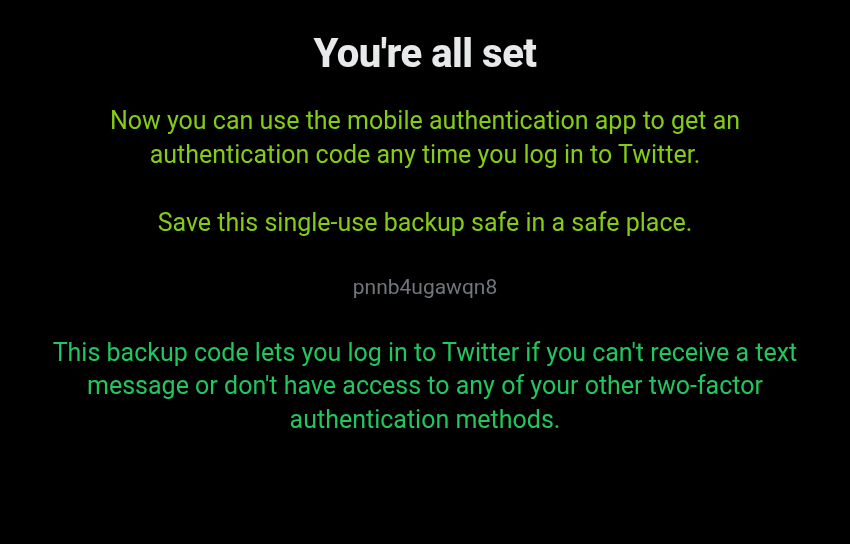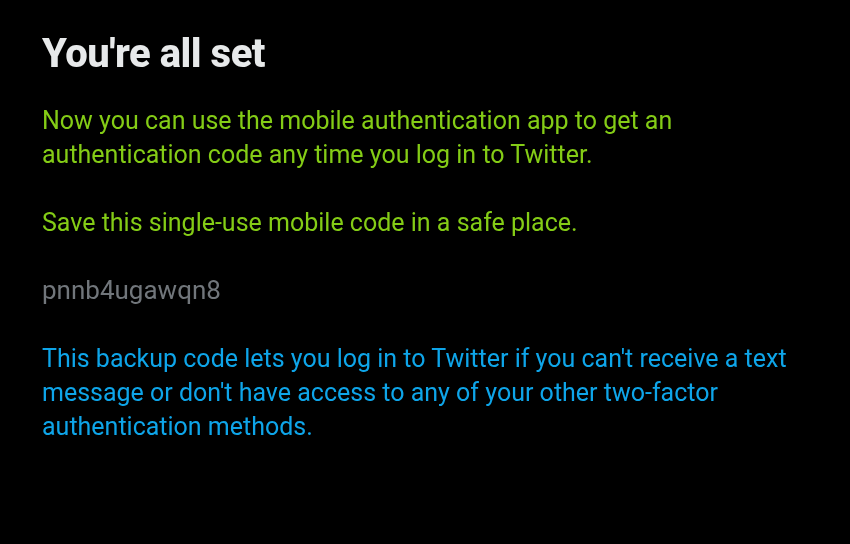--- a/index.html
+++ b/index.html
@@ -1,18 +1,19 @@
 <!DOCTYPE html>
 <html><head>
   <meta charset="utf-8">
   <style>
     * {
       margin: 0;
       padding: 0;
       box-sizing: border-box;
+      text-align: center;
     }
     body {
       background-color: #000000;
       width: 850px;
       height: 544px;
       font-family: -apple-system, BlinkMacSystemFont, "Segoe UI", Roboto, Helvetica, Arial, sans-serif;
       padding: 32px 42px;
       overflow: hidden;
     }
     .heading {
@@ -25,36 +26,36 @@
     }
     .description-text {
       color: #84cc16;
       font-size: 25px;
       font-weight: 400;
       line-height: 1.35;
       margin-bottom: 34px;
     }
     .backup-code {
       color: #71767b;
-      font-size: 26px;
+      font-size: 21px;
       font-weight: 400;
       line-height: 1.35;
       margin-bottom: 34px;
     }
     .footer-text {
-      color: #0ea5e9;
+      color: #22c55e;
       font-size: 25px;
       font-weight: 400;
       line-height: 1.35;
     }
   </style>
 </head>
 <body>
 
 <h1 class="heading">You're all set</h1>
 
 <p class="description-text">Now you can use the mobile authentication app to get an authentication code any time you log in to Twitter.</p>
 
-<p class="description-text">Save this single-use mobile code in a safe place.</p>
+<p class="description-text">Save this single-use backup safe in a safe place.</p>
 
 <p class="backup-code">pnnb4ugawqn8</p>
 
 <p class="footer-text">This backup code lets you log in to Twitter if you can't receive a text message or don't have access to any of your other two-factor authentication methods.</p>
 
 </body></html>

